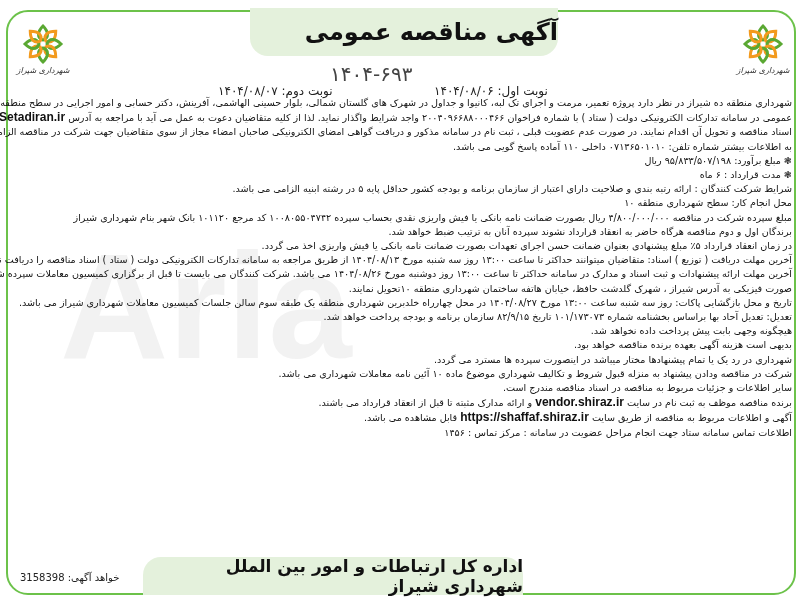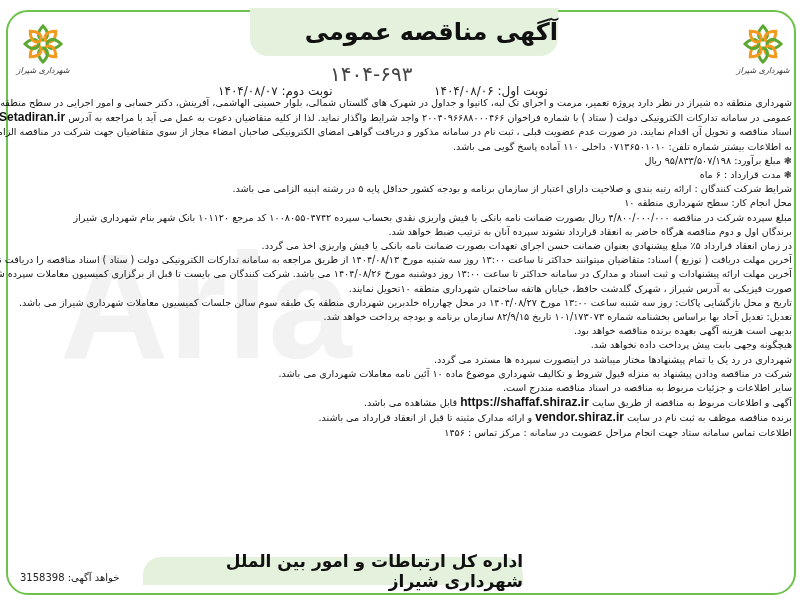--- a/index.html
+++ b/index.html
@@ -24,21 +24,21 @@
   .round.first { left:410px;margin-left:24px; }
   .round.second { left:218px; }
   .body {
     position:absolute; left:16px; right:14px; top:96px;
     direction:rtl; text-align:right; font-size:9.6px; line-height:14.2px; color:#111;
   }
   .body p { margin:0; white-space:nowrap; }
   .body .star::before { content:"❃ "; color:#222; }
   .body .url { font-family:"Liberation Sans", sans-serif; font-weight:bold; font-size:12px; }
   .footer-box {
-    position:absolute; left:143px; top:557px; width:380px; height:28px;
+    position:absolute; left:143px; top:557px; width:380px; height:38px;
     background:#e4f1dc; border-radius:18px 18px 0 0;
     display:flex; align-items:center; justify-content:center;
   }
   .footer-title { font-size:17px; font-weight:bold; color:#111; direction:rtl; }
   .ad-id { position:absolute; left:20px; top:572px; font-size:10px; color:#222; direction:rtl; }
   .watermark {
     position:absolute; left:60px; top:220px; font-size:150px; font-weight:bold;
     color:rgba(150,150,150,0.12); font-family:"Liberation Sans", sans-serif; pointer-events:none;
   }
 </style>
@@ -114,34 +114,34 @@
   <p>شرایط شرکت کنندگان : ارائه رتبه بندی و صلاحیت دارای اعتبار از سازمان برنامه و بودجه کشور حداقل پایه ۵ در رشته ابنیه  الزامی می باشد.</p>
   <p>محل انجام کار: سطح شهرداری منطقه ۱۰</p>
   <p>مبلغ سپرده شرکت در مناقصه ۴/۸۰۰/۰۰۰/۰۰۰ ریال بصورت ضمانت نامه بانکی یا فیش واریزی نقدی بحساب سپرده ۱۰۰۸۰۵۵۰۴۷۴۲  کد مرجع ۱۰۱۱۲۰ بانک  شهر بنام شهرداری شیراز</p>
   <p>برندگان اول و دوم مناقصه هرگاه حاضر به انعقاد قرارداد نشوند سپرده آنان به ترتیب ضبط خواهد شد.</p>
   <p>در زمان انعقاد قرارداد ۵٪  مبلغ پیشنهادی  بعنوان ضمانت حسن اجرای تعهدات بصورت ضمانت نامه بانکی یا فیش واریزی اخذ می گردد.</p>
   <p>آخرین مهلت دریافت ( توزیع ) اسناد: متقاضیان میتوانند حداکثر تا ساعت ۱۳:۰۰ روز  سه شنبه مورخ ۱۴۰۴/۰۸/۱۳ از طریق مراجعه به سامانه تدارکات الکترونیکی دولت ( ستاد ) اسناد مناقصه را دریافت نمایند.</p>
   <p>آخرین مهلت ارائه پیشنهادات و ثبت اسناد و مدارک در سامانه حداکثر تا ساعت ۱۳:۰۰ روز دوشنبه مورخ ۱۴۰۴/۰۸/۲۶ می باشد. شرکت کنندگان می بایست تا قبل از برگزاری کمیسیون معاملات سپرده شرکت در مناقصه را به</p>
   <p>صورت فیزیکی به آدرس شیراز ، شهرک گلدشت حافظ، خیابان هاتفه ساختمان شهرداری منطقه ۱۰تحویل نمایند.</p>
   <p>تاریخ و محل بازگشایی پاکات: روز سه شنبه ساعت ۱۳:۰۰ مورخ  ۱۴۰۴/۰۸/۲۷ در محل چهارراه خلدبرین شهرداری منطقه یک طبقه سوم سالن جلسات کمیسیون معاملات  شهرداری شیراز می باشد.</p>
   <p>تعدیل: تعدیل آحاد بها براساس بخشنامه شماره ۱۰۱/۱۷۳۰۷۳ تاریخ ۸۲/۹/۱۵ سازمان برنامه و بودجه پرداخت خواهد شد.</p>
+  <p>هیچگونه وجهی بابت پیش پرداخت داده نخواهد شد.</p>
   <p>بدیهی است هزینه آگهی بعهده برنده مناقصه خواهد بود.</p>
-  <p>هیچگونه وجهی بابت پیش پرداخت داده نخواهد شد.</p>
   <p> شهرداری در رد یک یا تمام پیشنهادها  مختار میباشد در اینصورت سپرده ها مسترد می گردد.</p>
   <p>شرکت در مناقصه ودادن پیشنهاد به منزله قبول شروط و تکالیف شهرداری موضوع ماده ۱۰ آئین نامه معاملات شهرداری می باشد.</p>
   <p>سایر اطلاعات و جزئیات مربوط به مناقصه در اسناد مناقصه مندرج است.</p>
   <p>
+    <span>برنده مناقصه موظف به ثبت نام در سایت</span>
+    <span class="url">vendor.shiraz.ir</span>
+    <span>و ارائه مدارک مثبته تا قبل از انعقاد قرارداد می باشند.</span>
+  </p>
+  <p>
     <span>آگهی و اطلاعات مربوط به مناقصه از طریق سایت</span>
     <span class="url">https://shaffaf.shiraz.ir</span>
     <span>قابل مشاهده می باشد.</span>
-  </p>
-  <p>
-    <span>برنده مناقصه موظف به ثبت نام در سایت</span>
-    <span class="url">vendor.shiraz.ir</span>
-    <span>و ارائه مدارک مثبته تا قبل از انعقاد قرارداد می باشند.</span>
   </p>
   <p>اطلاعات تماس سامانه ستاد جهت انجام مراحل عضویت در سامانه : مرکز تماس : ۱۴۵۶</p>
 </div>
 
 <div class="footer-box">
   <span class="footer-title">اداره کل ارتباطات و امور بین الملل شهرداری شیراز</span>
 </div>
 
 <div class="ad-id">
   <span>خواهد آگهی:</span>

